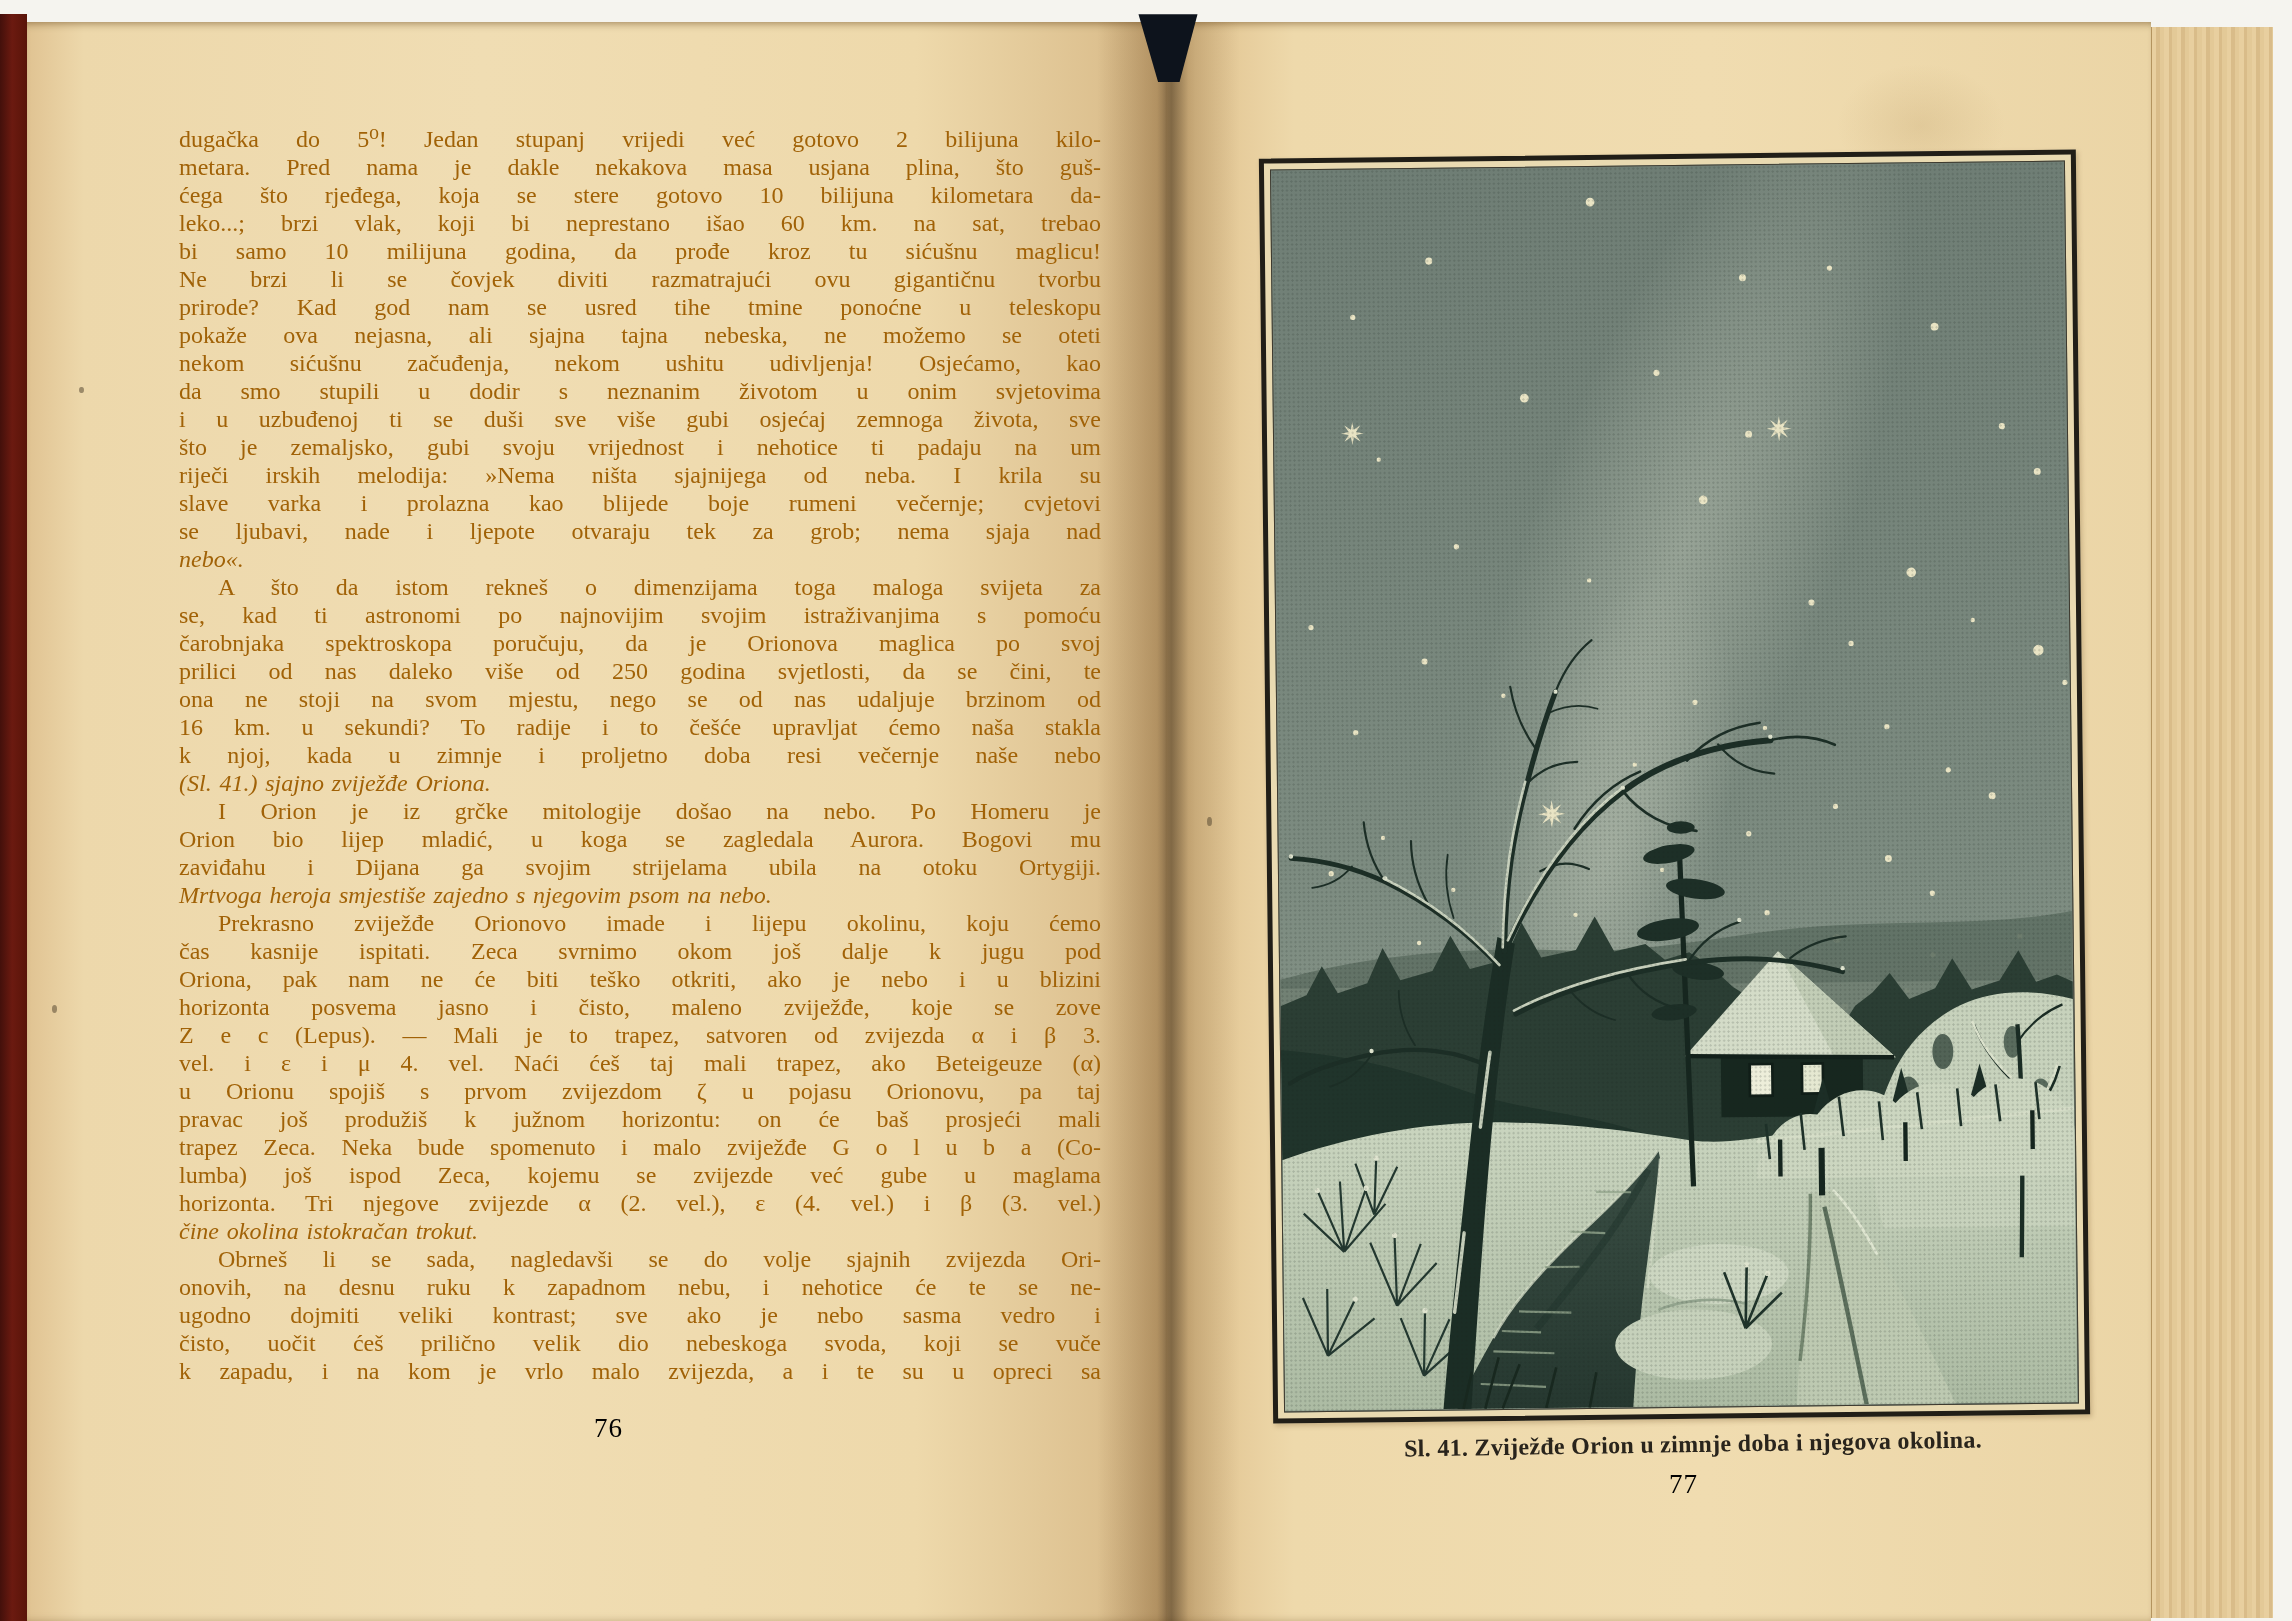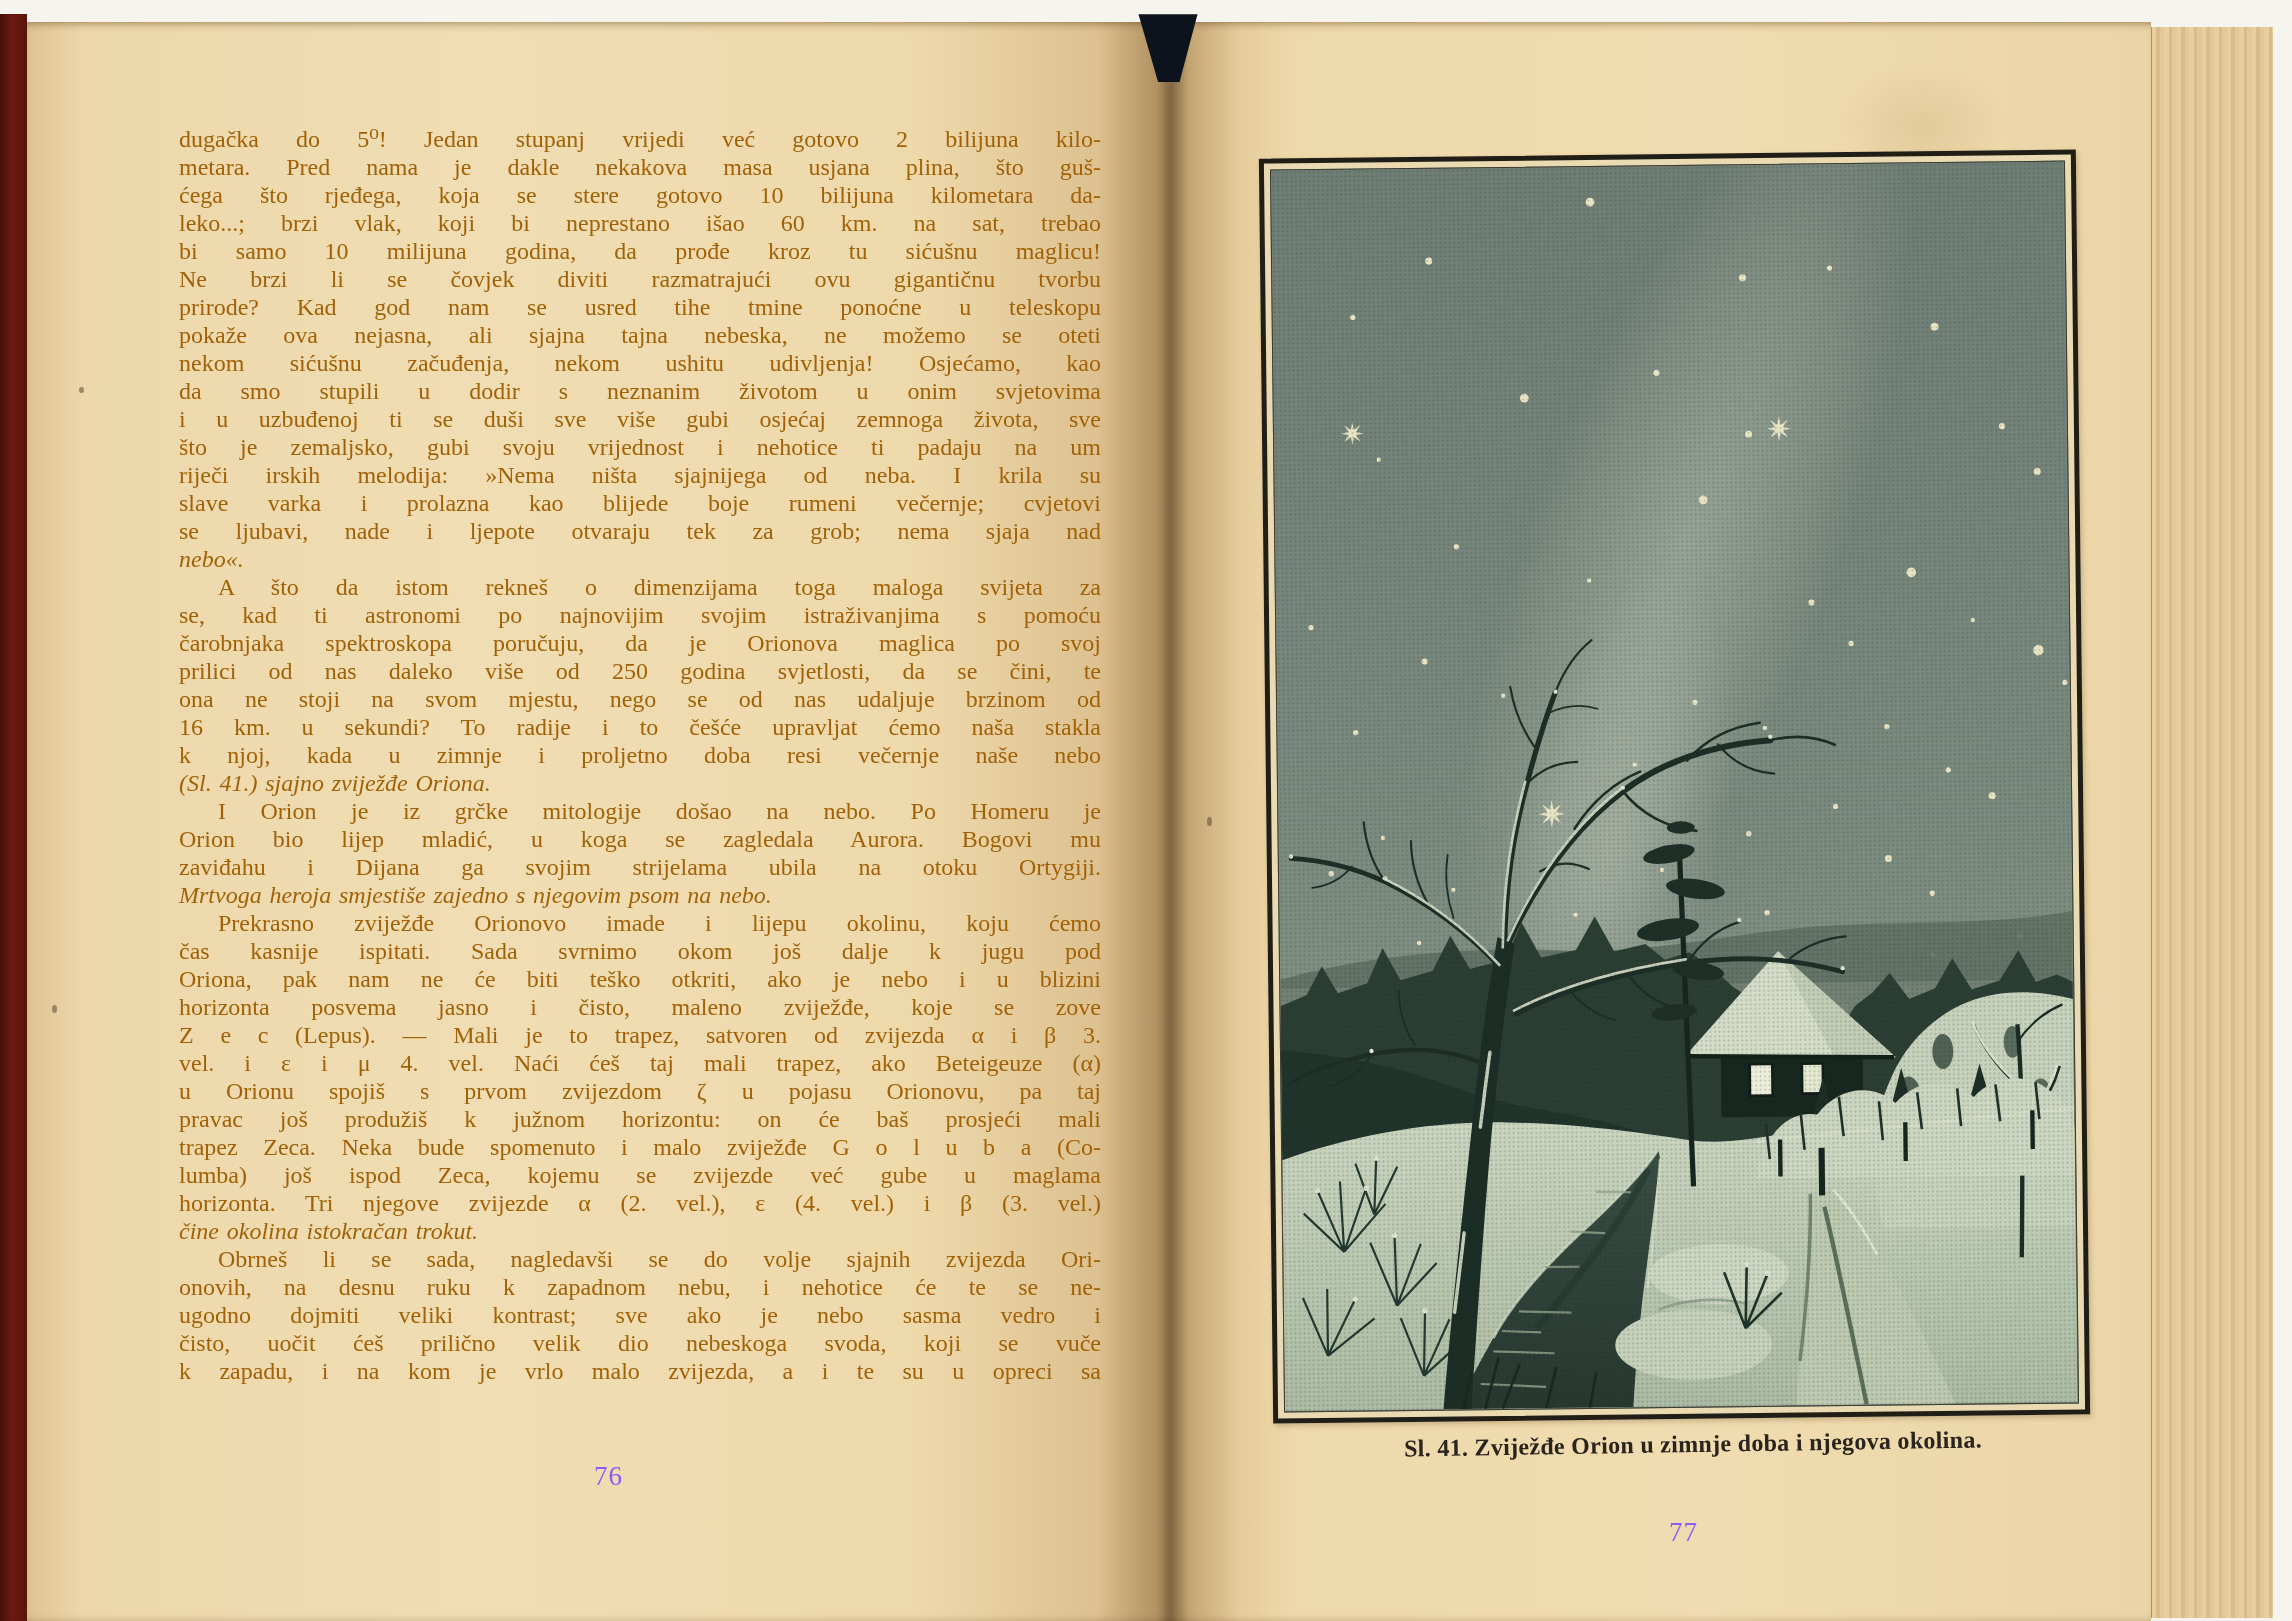--- a/index.html
+++ b/index.html
@@ -49,21 +49,21 @@
   .text-col{
     position:absolute;left:179px;top:125px;width:922px;
     font-size:24px;line-height:28px;color:#a16207;
     word-spacing:1.8px;
   }
   .tl{text-align:justify;text-align-last:justify;text-justify:inter-word;white-space:nowrap;}
   .tl-last{text-align-last:left;font-style:italic;}
   .tl-indent{text-indent:39px;}
   .pagenum{
     position:absolute;width:143px;text-align:center;
-    font-size:27px;color:#8b5cf6;letter-spacing:0.9px;margin-top:48px;
+    font-size:27px;color:#000000;letter-spacing:0.9px;
   }
   #pn-left{left:537px;top:1413px;}
   #pn-right{left:1612px;top:1469px;}
 
   
   .plate{
     position:absolute;left:1266px;top:154px;width:817px;height:1265px;
     box-sizing:border-box;border:5.4px solid #211e17;background:#e9dab1;padding:6.3px;
     transform:rotate(-0.65deg);transform-origin:50% 50%;
     box-shadow:1.8px 2.7px 5.4px rgba(90,60,20,.25);
@@ -122,21 +122,21 @@
     <div class="tl">prilici od nas daleko više od 250 godina svjetlosti, da se čini, te</div>
     <div class="tl">ona ne stoji na svom mjestu, nego se od nas udaljuje brzinom od</div>
     <div class="tl">16 km. u sekundi? To radije i to češće upravljat ćemo naša stakla</div>
     <div class="tl">k njoj, kada u zimnje i proljetno doba resi večernje naše nebo</div>
     <div class="tl tl-last">(Sl. 41.) sjajno zviježđe Oriona.</div>
     <div class="tl tl-indent">I Orion je iz grčke mitologije došao na nebo. Po Homeru je</div>
     <div class="tl">Orion bio lijep mladić, u koga se zagledala Aurora. Bogovi mu</div>
     <div class="tl">zaviđahu i Dijana ga svojim strijelama ubila na otoku Ortygiji.</div>
     <div class="tl tl-last">Mrtvoga heroja smjestiše zajedno s njegovim psom na nebo.</div>
     <div class="tl tl-indent">Prekrasno zviježđe Orionovo imade i lijepu okolinu, koju ćemo</div>
-    <div class="tl">čas kasnije ispitati. Sada svrnimo okom još dalje k jugu pod</div>
+    <div class="tl">čas kasnije ispitati. Zeca svrnimo okom još dalje k jugu pod</div>
     <div class="tl">Oriona, pak nam ne će biti teško otkriti, ako je nebo i u blizini</div>
     <div class="tl">horizonta posvema jasno i čisto, maleno zviježđe, koje se zove</div>
     <div class="tl">Z e c (Lepus). — Mali je to trapez, satvoren od zvijezda α i β 3.</div>
     <div class="tl">vel. i ε i μ 4. vel. Naći ćeš taj mali trapez, ako Beteigeuze (α)</div>
     <div class="tl">u Orionu spojiš s prvom zvijezdom ζ u pojasu Orionovu, pa taj</div>
     <div class="tl">pravac još produžiš k južnom horizontu: on će baš prosjeći mali</div>
     <div class="tl">trapez Zeca. Neka bude spomenuto i malo zviježđe G o l u b a (Co-</div>
     <div class="tl">lumba) još ispod Zeca, kojemu se zvijezde već gube u maglama</div>
     <div class="tl">horizonta. Tri njegove zvijezde α (2. vel.), ε (4. vel.) i β (3. vel.)</div>
     <div class="tl tl-last">čine okolina istokračan trokut.</div>

